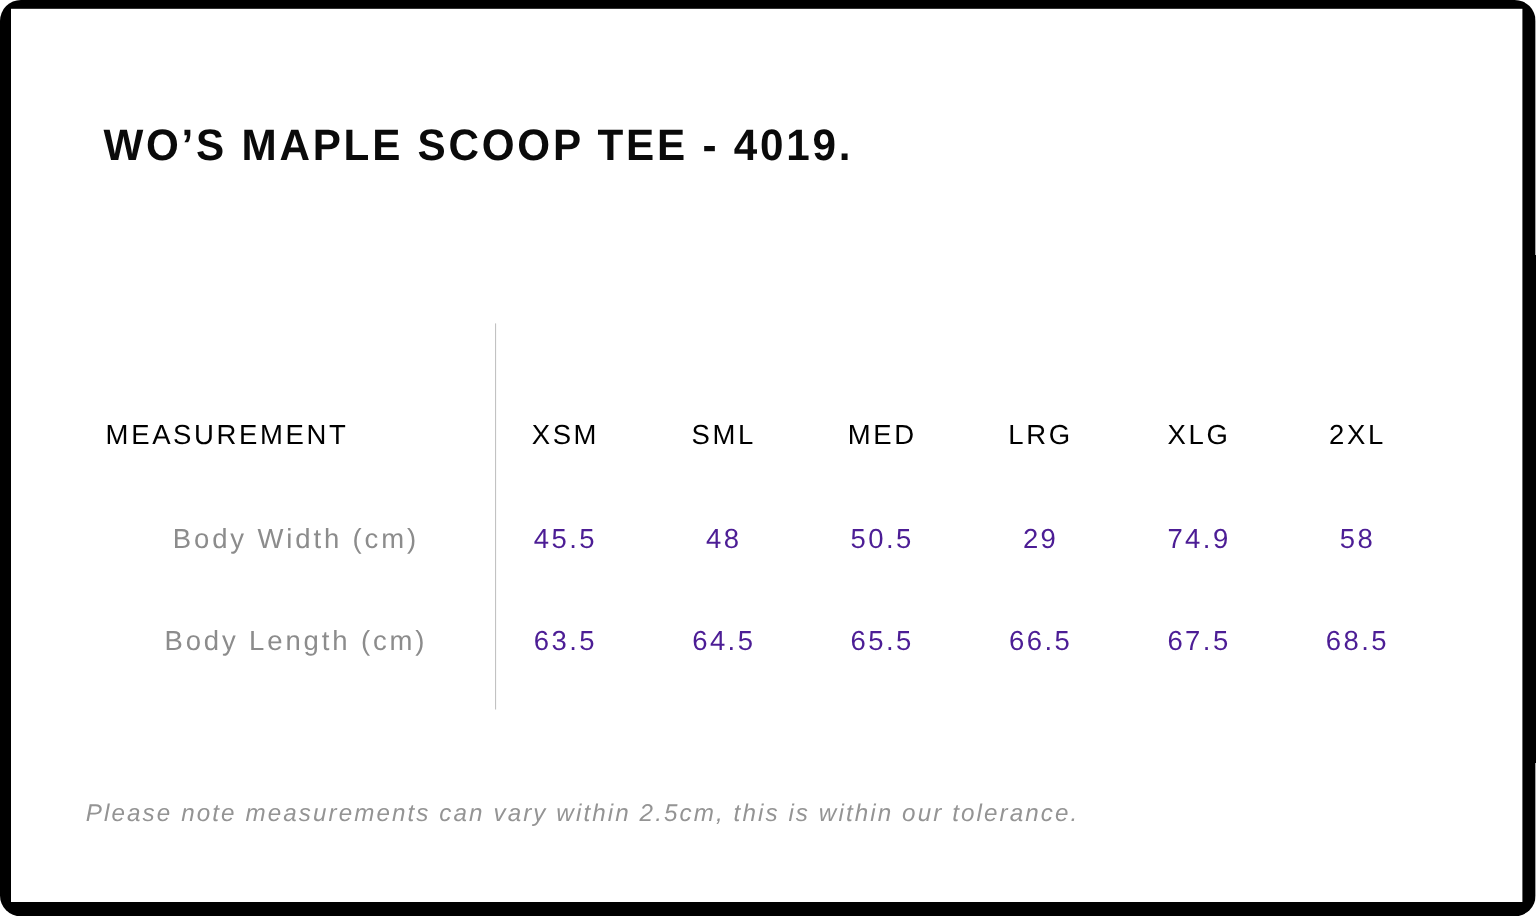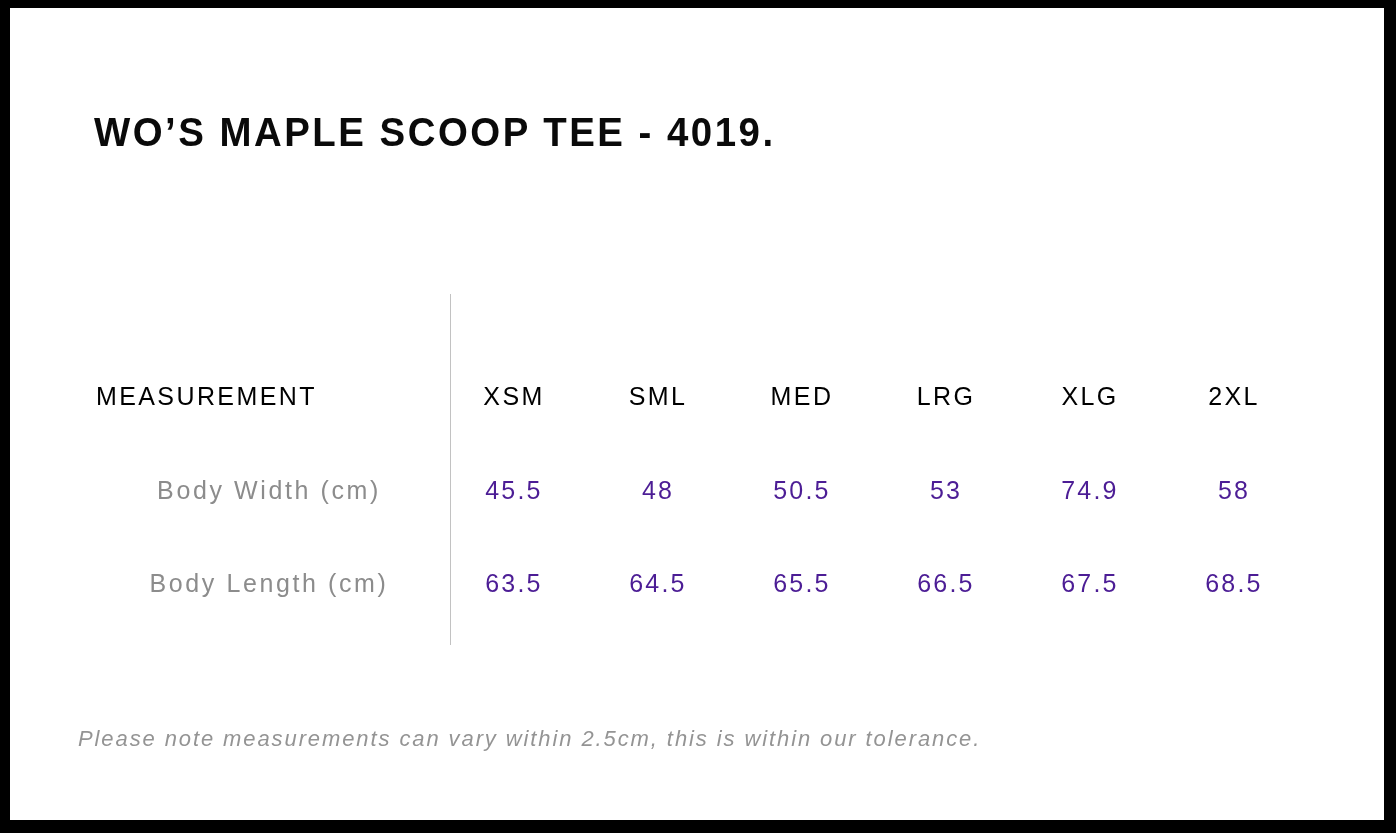--- a/index.html
+++ b/index.html
@@ -15,20 +15,21 @@
   }
 
   
   .page-frame {
     position: relative;
     width: 1396px;
     height: 833px;
     background: #000000;
     box-sizing: border-box;
     padding: 8px 12px 13px 10px;
+    border-radius: 19px;
   }
 
   .sheet {
     position: relative;
     width: 100%;
     height: 100%;
     background: #ffffff;
     box-sizing: border-box;
   }
 
@@ -167,21 +168,21 @@
           <th>XLG</th>
           <th>2XL</th>
         </tr>
       </thead>
       <tbody>
         <tr class="data-row">
           <td class="row-label">Body Width (cm)</td>
           <td>45.5</td>
           <td>48</td>
           <td>50.5</td>
-          <td>53</td>
+          <td>29</td>
           <td>74.9</td>
           <td>58</td>
         </tr>
         <tr class="data-row">
           <td class="row-label">Body Length (cm)</td>
           <td>63.5</td>
           <td>64.5</td>
           <td>65.5</td>
           <td>66.5</td>
           <td>67.5</td>

